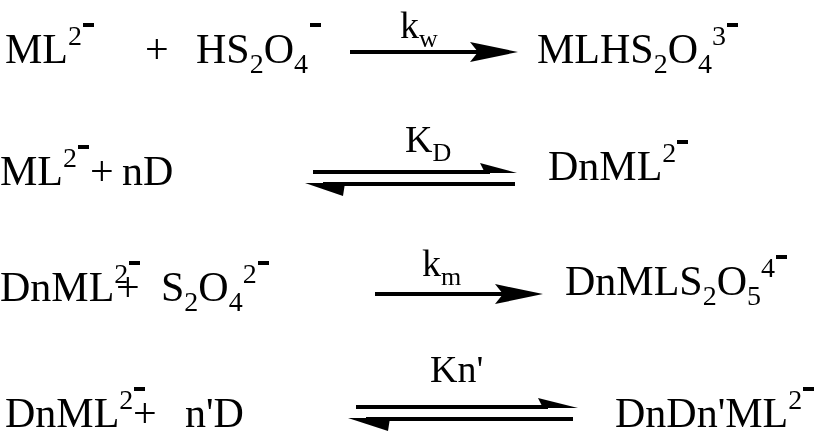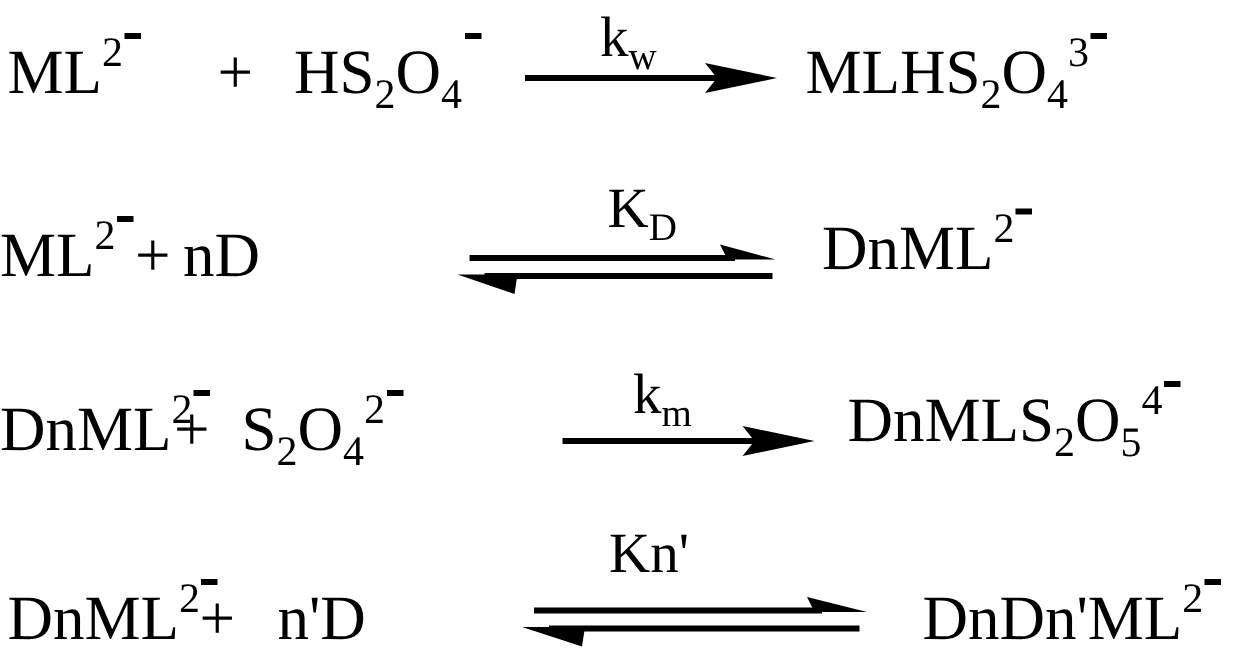--- a/index.html
+++ b/index.html
@@ -51,21 +51,21 @@
     <line x1="0" y1="12" x2="135" y2="12" stroke="#000" stroke-width="4"></line>
     <polygon points="120,2 168,12 120,22 128,12" fill="#000"></polygon>
   </svg>
   <div class="t" style="left:565px; top:260px;"><span>DnMLS</span><span class="sub">2</span><span>O</span><span class="sub">5</span><span class="sup">4</span><span class="chg"></span></div>
 </div>
 
 <div>
   <div class="t" style="left:5px; top:392px;"><span>DnML</span><span class="sup">2</span><span class="chg"></span></div>
   <div class="t" style="left:133px; top:392px;">+</div>
   <div class="t" style="left:185px; top:392px;">n'D</div>
-  <div class="lbl" style="left:406px; top:350px;"><span>Kn'</span><span class="lsub"></span></div>
+  <div class="lbl" style="left:430px; top:350px;"><span>Kn'</span><span class="lsub"></span></div>
   <svg class="arr" style="left:348px; top:395px;" width="235" height="36">
     <line x1="8" y1="12" x2="200" y2="12" stroke="#000" stroke-width="4"></line>
     <polygon points="190,3 230,13 195,13" fill="#000"></polygon>
     <line x1="18" y1="24" x2="225" y2="24" stroke="#000" stroke-width="4"></line>
     <polygon points="0,23 42,23 40,36" fill="#000"></polygon>
   </svg>
   <div class="t" style="left:615px; top:392px;"><span>DnDn'ML</span><span class="sup">2</span><span class="chg"></span></div>
 </div>
 
 </body></html>

